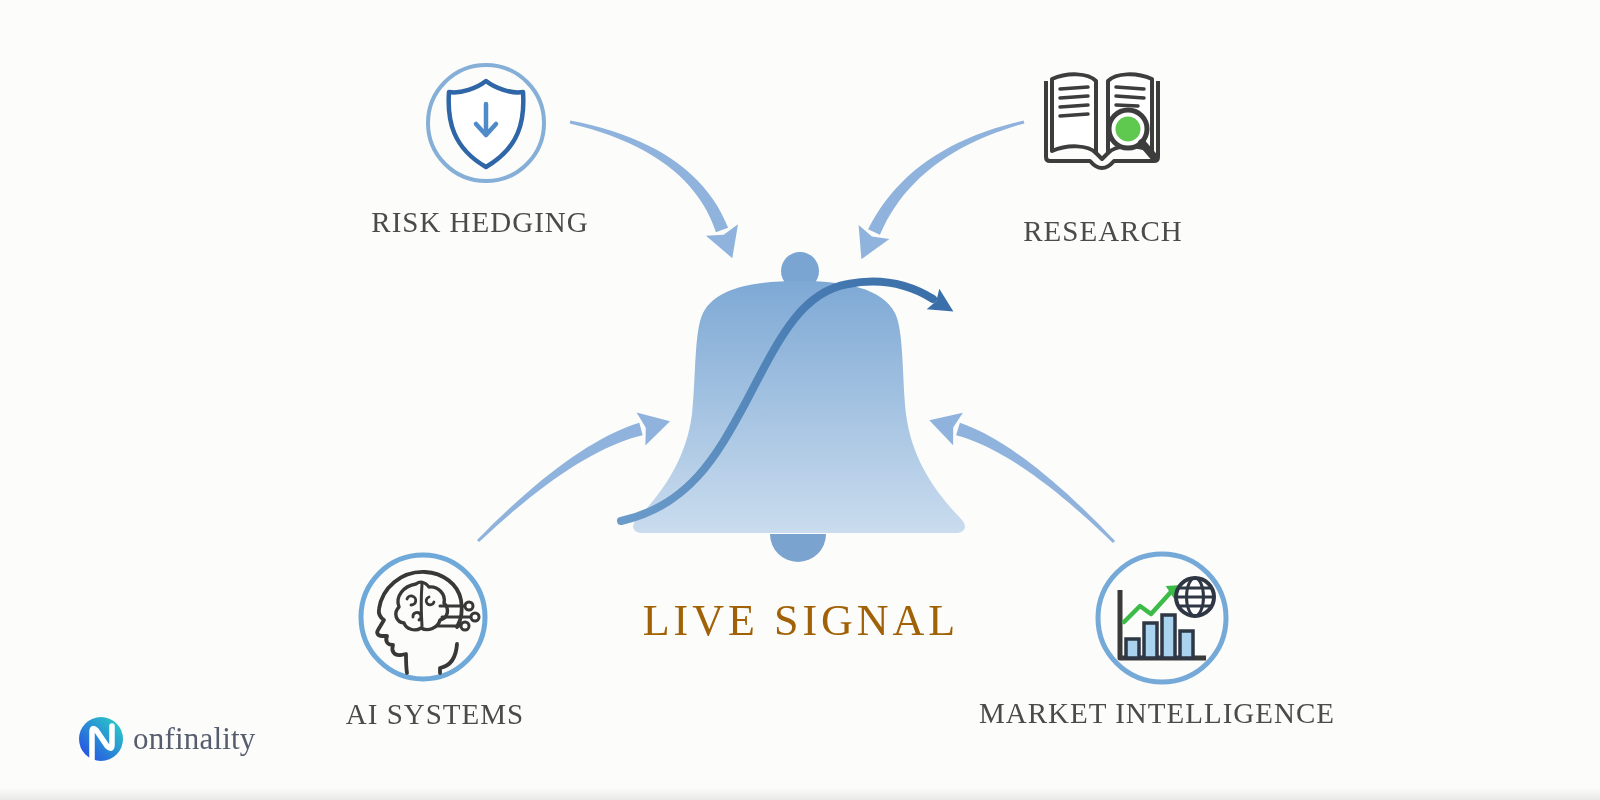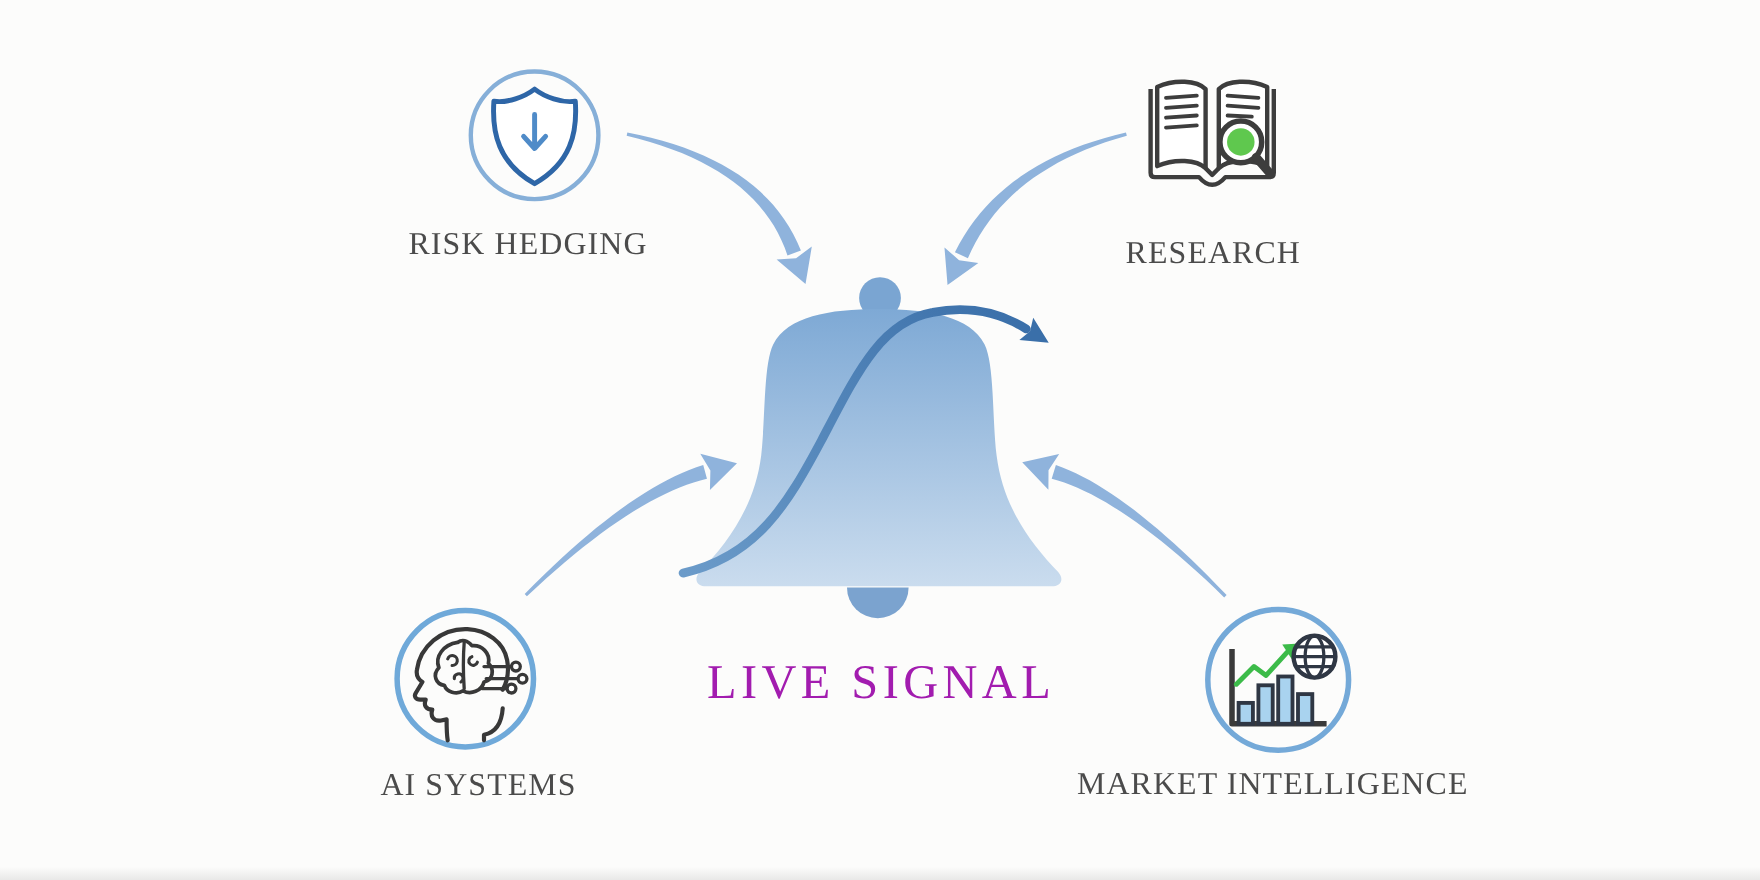--- a/index.html
+++ b/index.html
@@ -6,21 +6,21 @@
   .canvas{
     position:relative;width:1600px;height:800px;overflow:hidden;
     background:#fcfcfb;font-family:Liberation Serif, serif;
   }
   .layer{position:absolute;left:0;top:0;}
   .abs{position:absolute;transform:translate(-50%,-50%);}
   .node-label{
     font-size:29px;color:#4b4b4b;letter-spacing:1px;white-space:nowrap;
   }
   .center-label{
-    font-size:44px;color:#a21caf;letter-spacing:4px;white-space:nowrap;
+    font-size:44px;color:#a16207;letter-spacing:4px;white-space:nowrap;
   }
   .brand{position:absolute;left:78px;top:716px;display:flex;align-items:center;gap:9px;}
   .brand-name{font-size:31px;color:#565d6e;letter-spacing:0.2px;}
   .bottom-shade{
     position:absolute;left:0;bottom:0;width:100%;height:12px;
     background:linear-gradient(180deg,rgba(0,0,0,0),rgba(60,60,55,0.10));
   }
 </style>
 </head>
 <body>
@@ -134,15 +134,28 @@
     <g stroke="#2f3744" fill="none">
       <circle cx="33" cy="-21" r="19" fill="#ffffff" stroke-width="4"></circle>
       <ellipse cx="33" cy="-21" rx="8.5" ry="19" stroke-width="3"></ellipse>
       <path d="M 16.5,-30 L 49.5,-30 M 14,-21 L 52,-21 M 16.5,-12 L 49.5,-12" stroke-width="3"></path>
     </g>
   </svg>
   <div class="abs node-label" style="left:1157px;top:713px;text-align:center;">MARKET INTELLIGENCE</div>
 
   <div class="abs center-label" style="left:801px;top:620px;">LIVE SIGNAL</div>
 
+  <div class="brand">
+    <svg width="46" height="46" viewBox="-23 -23 46 46">
+      <defs>
+        <linearGradient id="logoGrad" x1="0" y1="1" x2="1" y2="0">
+          <stop offset="0" stop-color="#2742e6"></stop>
+          <stop offset="1" stop-color="#2bd8c5"></stop>
+        </linearGradient>
+      </defs>
+      <circle r="22" fill="url(#logoGrad)"></circle>
+      <path d="M -9,21 L -9,-7 Q -9,-13 -4.5,-8.5 L 6,7 Q 11,12 11,6 L 11,-13" fill="none" stroke="#ffffff" stroke-width="5.5" stroke-linecap="round" stroke-linejoin="round"></path>
+    </svg>
+    <span class="brand-name">onfinality</span>
+  </div>
 
   <div class="bottom-shade"></div>
 </div>
 
 </body></html>

